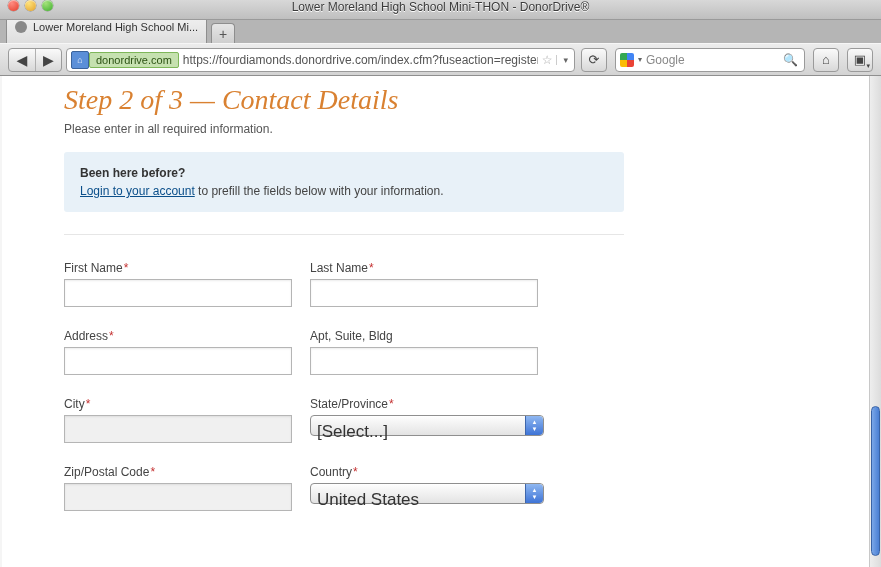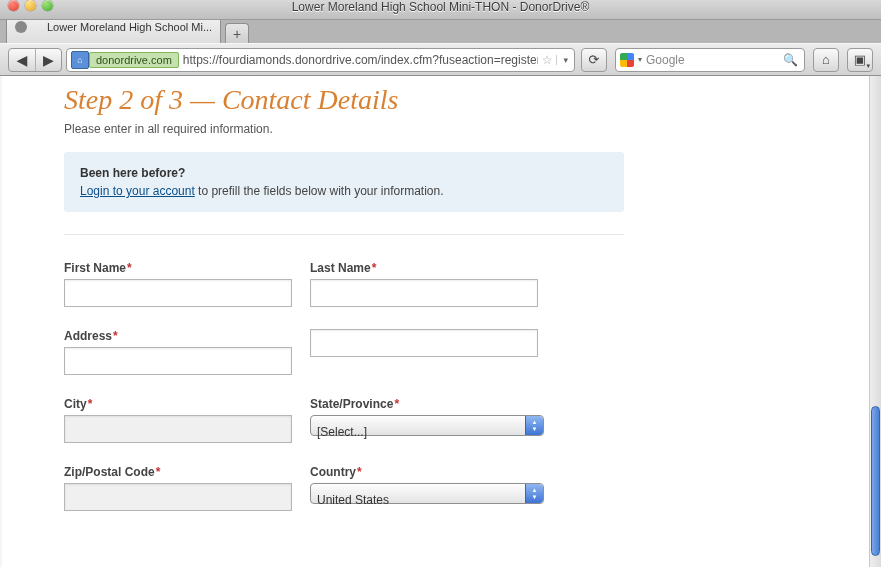--- a/index.html
+++ b/index.html
@@ -9,21 +9,21 @@
   .titlebar { height: 20px; background: linear-gradient(#d8d8d8,#bfbfbf); display:flex; position:relative; border-bottom:1px solid #9a9a9a; }
   .traffic { display:flex; gap:6px; margin-left:8px; }
   .tl { width:11px; height:11px; border-radius:50%; box-shadow: inset 0 1px 1px rgba(255,255,255,0.5), 0 0 0 0.5px rgba(0,0,0,0.3); }
   .tl.red{background:radial-gradient(circle at 35% 30%, #ff8a80, #e33e2b);} 
   .tl.yel{background:radial-gradient(circle at 35% 30%, #ffe27a, #e3a12b);} 
   .tl.grn{background:radial-gradient(circle at 35% 30%, #a4e27a, #3cae2b);} 
   .title-text { position:absolute; width:100%; text-align:center; font-size:12px; color:#3a3a3a; text-shadow:0 1px 0 #fff; }
   
   
   .tabstrip { height:23px; background:#b5b5b5; display:flex; align-items:flex-end; padding-left:6px; }
-  .tab { height:20px; background:linear-gradient(#f4f4f4,#dedede); border:1px solid #8e8e8e; border-bottom:none; border-radius:4px 4px 0 0; display:flex; align-items:center; padding:16px 8px; font-size:11px; color:#333; min-width:190px; gap:20px; }
+  .tab { height:20px; background:linear-gradient(#f4f4f4,#dedede); border:1px solid #8e8e8e; border-bottom:none; border-radius:4px 4px 0 0; display:flex; align-items:center; padding:16px 8px; font-size:11px; color:#333; min-width:190px; gap:6px; }
   .tab .fav { width:12px; height:12px; border-radius:50%; background:#888; flex-shrink:0; }
   .newtab { width:24px; height:20px; background:linear-gradient(#e6e6e6,#cfcfcf); border:1px solid #8e8e8e; border-bottom:none; border-radius:4px 4px 0 0; margin-left:4px; display:flex; align-items:center; justify-content:center; color:#555; font-size:14px; }
   
   
   .toolbar { height:33px; background:linear-gradient(#ececec,#d3d3d3); border-top:1px solid #f6f6f6; border-bottom:1px solid #8f8f8f; display:flex; align-items:center; padding:0 8px; gap:4px; }
   .navgrp { display:flex; border:1px solid #9a9a9a; border-radius:4px; overflow:hidden; background:linear-gradient(#fafafa,#d8d8d8); }
   .navbtn { width:26px; height:22px; display:flex; align-items:center; justify-content:center; font-size:14px; color:#444; }
   .navbtn + .navbtn { border-left:1px solid #b0b0b0; }
   .urlwrap { flex:1; display:flex; align-items:center; height:24px; background:#fff; border:1px solid #9a9a9a; border-radius:4px; overflow:hidden; }
   .favbox { width:18px; height:18px; margin-left:4px; background:#5b8fd8; border:1px solid #3a639c; border-radius:2px; display:flex; align-items:center; justify-content:center; color:#fff; font-size:9px; }
@@ -54,25 +54,25 @@
   .info-box { background:#e8f1f8; border-radius:3px; padding:14px 16px; margin-bottom:22px; width:560px; }
   .info-box h3 { font-size:12px; font-weight:bold; color:#333; margin-bottom:4px; }
   .info-box p { font-size:12px; color:#444; }
   .info-box a { color:#0b4f8a; text-decoration:underline; }
   
   .section-title { font-family: Georgia, "Times New Roman", serif; font-style: italic; font-size:20px; color:#d98131; margin-bottom:4px; }
   .hr { border:none; border-top:1px solid #e6e6e6; margin-bottom:26px; width:560px; }
   
   .form-grid { display:grid; grid-template-columns: 228px 228px; column-gap:18px; row-gap:22px; width:560px; }
   .group { display:flex; flex-direction:column; gap:4px; }
-  .glabel { font-size:12px; font-weight:bold; color:#444; }
+  .glabel { font-size:12px; font-weight:normal; color:#444; }
   .req { color:#c43131; margin-left:1px; }
   .tinput { height:28px; border:1px solid #b5b5b5; background:#fff; padding:0 6px; font-size:12px; box-shadow: inset 0 1px 2px rgba(0,0,0,0.08); }
   .tinput.disabled { background:#f0f0f0; }
-  .macselect { height:21px; background:linear-gradient(#fefefe,#e3e3e3); border:1px solid #8f8f8f; border-radius:4px; font-size:12px; padding:12px 22px 0 6px; position:relative; display:flex; align-items:center; color:#333; box-shadow:0 1px 0 rgba(255,255,255,0.6) inset; width:234px; }
+  .macselect { height:21px; background:linear-gradient(#fefefe,#e3e3e3); border:1px solid #8f8f8f; border-radius:4px; font-size:17px; padding:12px 22px 0 6px; position:relative; display:flex; align-items:center; color:#333; box-shadow:0 1px 0 rgba(255,255,255,0.6) inset; width:234px; }
   .macselect .cap { position:absolute; right:0; top:0; bottom:0; width:18px; background:linear-gradient(#8fb7f1,#3e74d6); border-left:1px solid #3e66aa; border-radius:0 4px 4px 0; display:flex; flex-direction:column; align-items:center; justify-content:center; gap:0; }
   .macselect .cap::before { content:"▲"; font-size:6px; color:#fff; line-height:7px; }
   .macselect .cap::after { content:"▼"; font-size:6px; color:#fff; line-height:7px; }
   .hint { font-size:10px; font-style:italic; color:#8a8a8a; margin-top:4px; }
   
   
   .vscroll { position:absolute; top:0; right:0; bottom:0; width:12px; background:linear-gradient(90deg,#eee,#dcdcdc); border-left:1px solid #c8c8c8; }
   .vscroll .thumb { position:absolute; left:1px; right:1px; top:330px; height:150px; background:linear-gradient(90deg,#7aa7e8,#4a7fd4); border-radius:5px; border:1px solid #3963a6; }
 </style>
 </head>
@@ -152,20 +152,21 @@
           <div class="glabel"><span>Last Name</span><span class="req">*</span></div>
           <input class="tinput" type="text" style="">
         </div>
 
         <div class="group">
           <div class="glabel"><span>Address</span><span class="req">*</span></div>
           <input class="tinput" type="text" style="">
         </div>
 
         <div class="group">
+          <div class="glabel"><span>Apt, Suite, Bldg</span></div>
           <input class="tinput" type="text" style="">
         </div>
 
         <div class="group">
           <div class="glabel"><span>City</span><span class="req">*</span></div>
           <input class="tinput disabled" type="text" style="">
         </div>
 
         <div class="group">
           <div class="glabel"><span>State/Province</span><span class="req">*</span></div>

